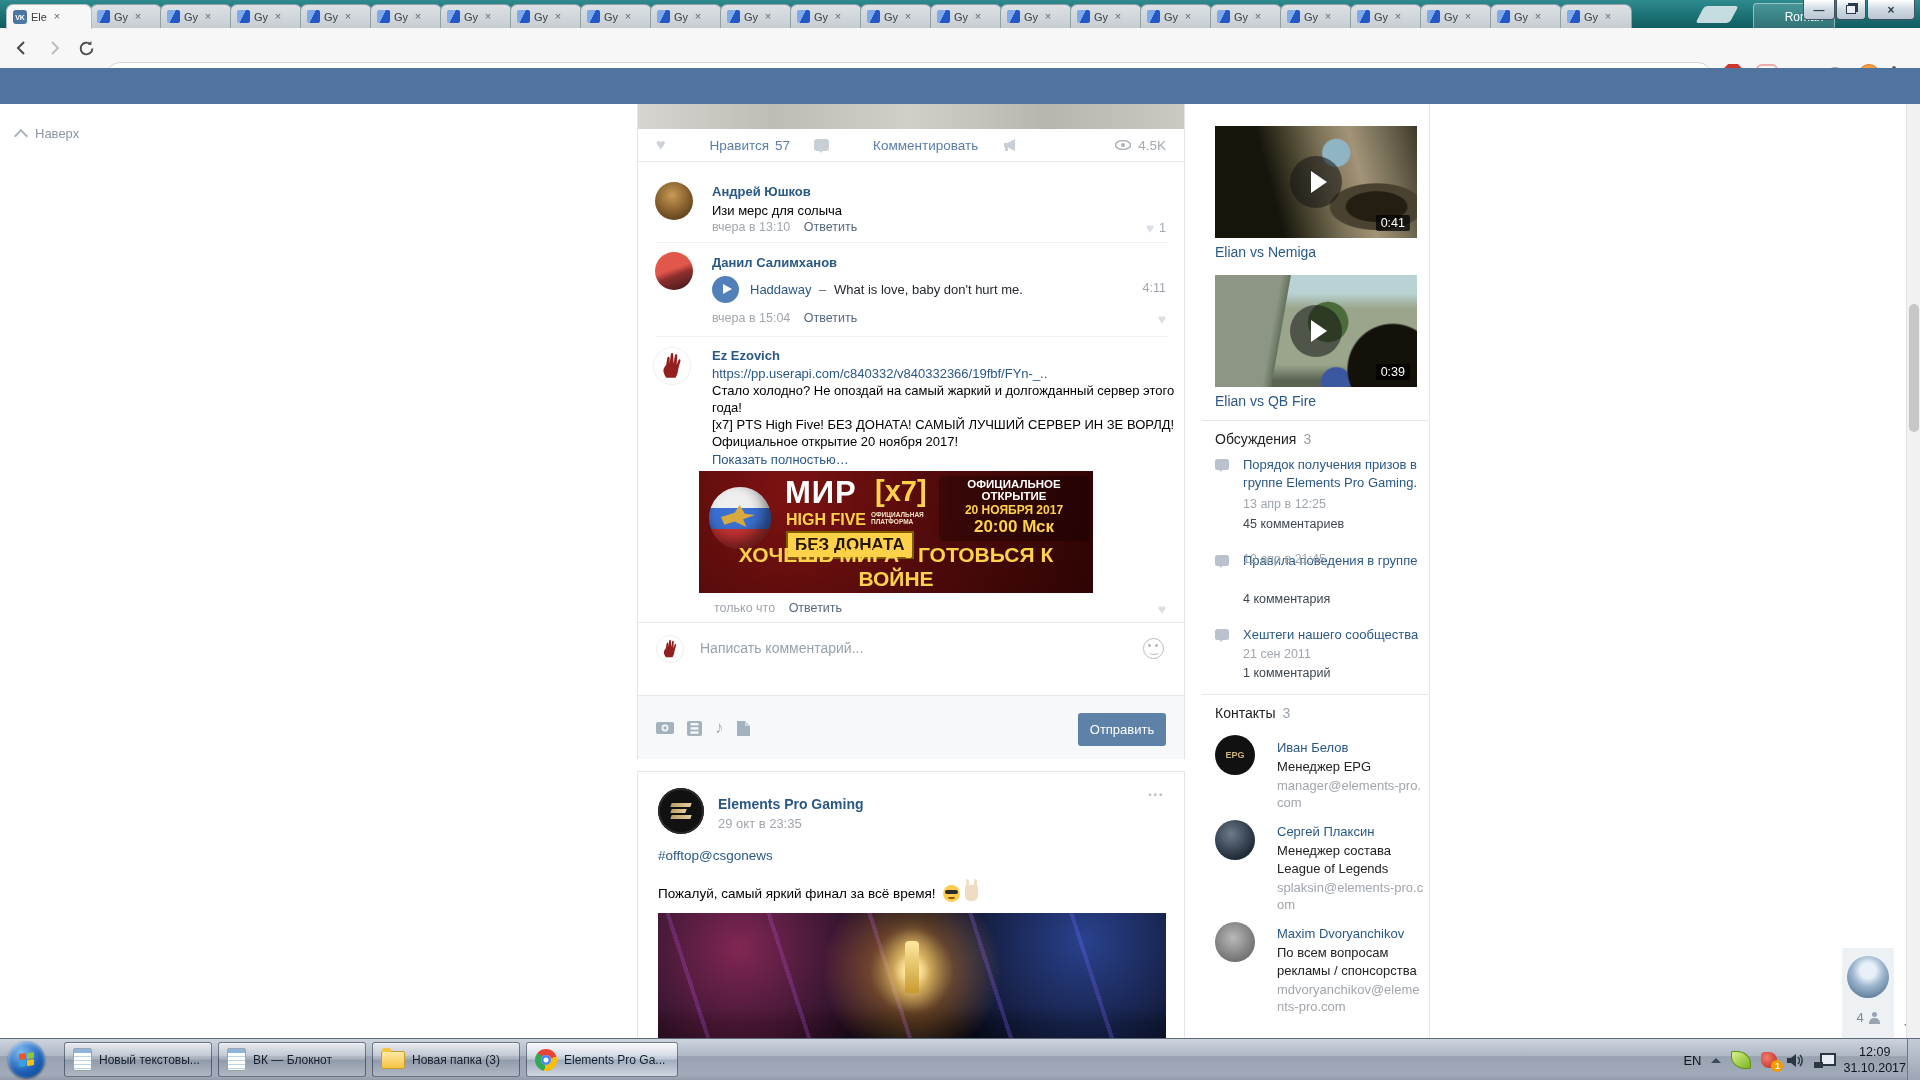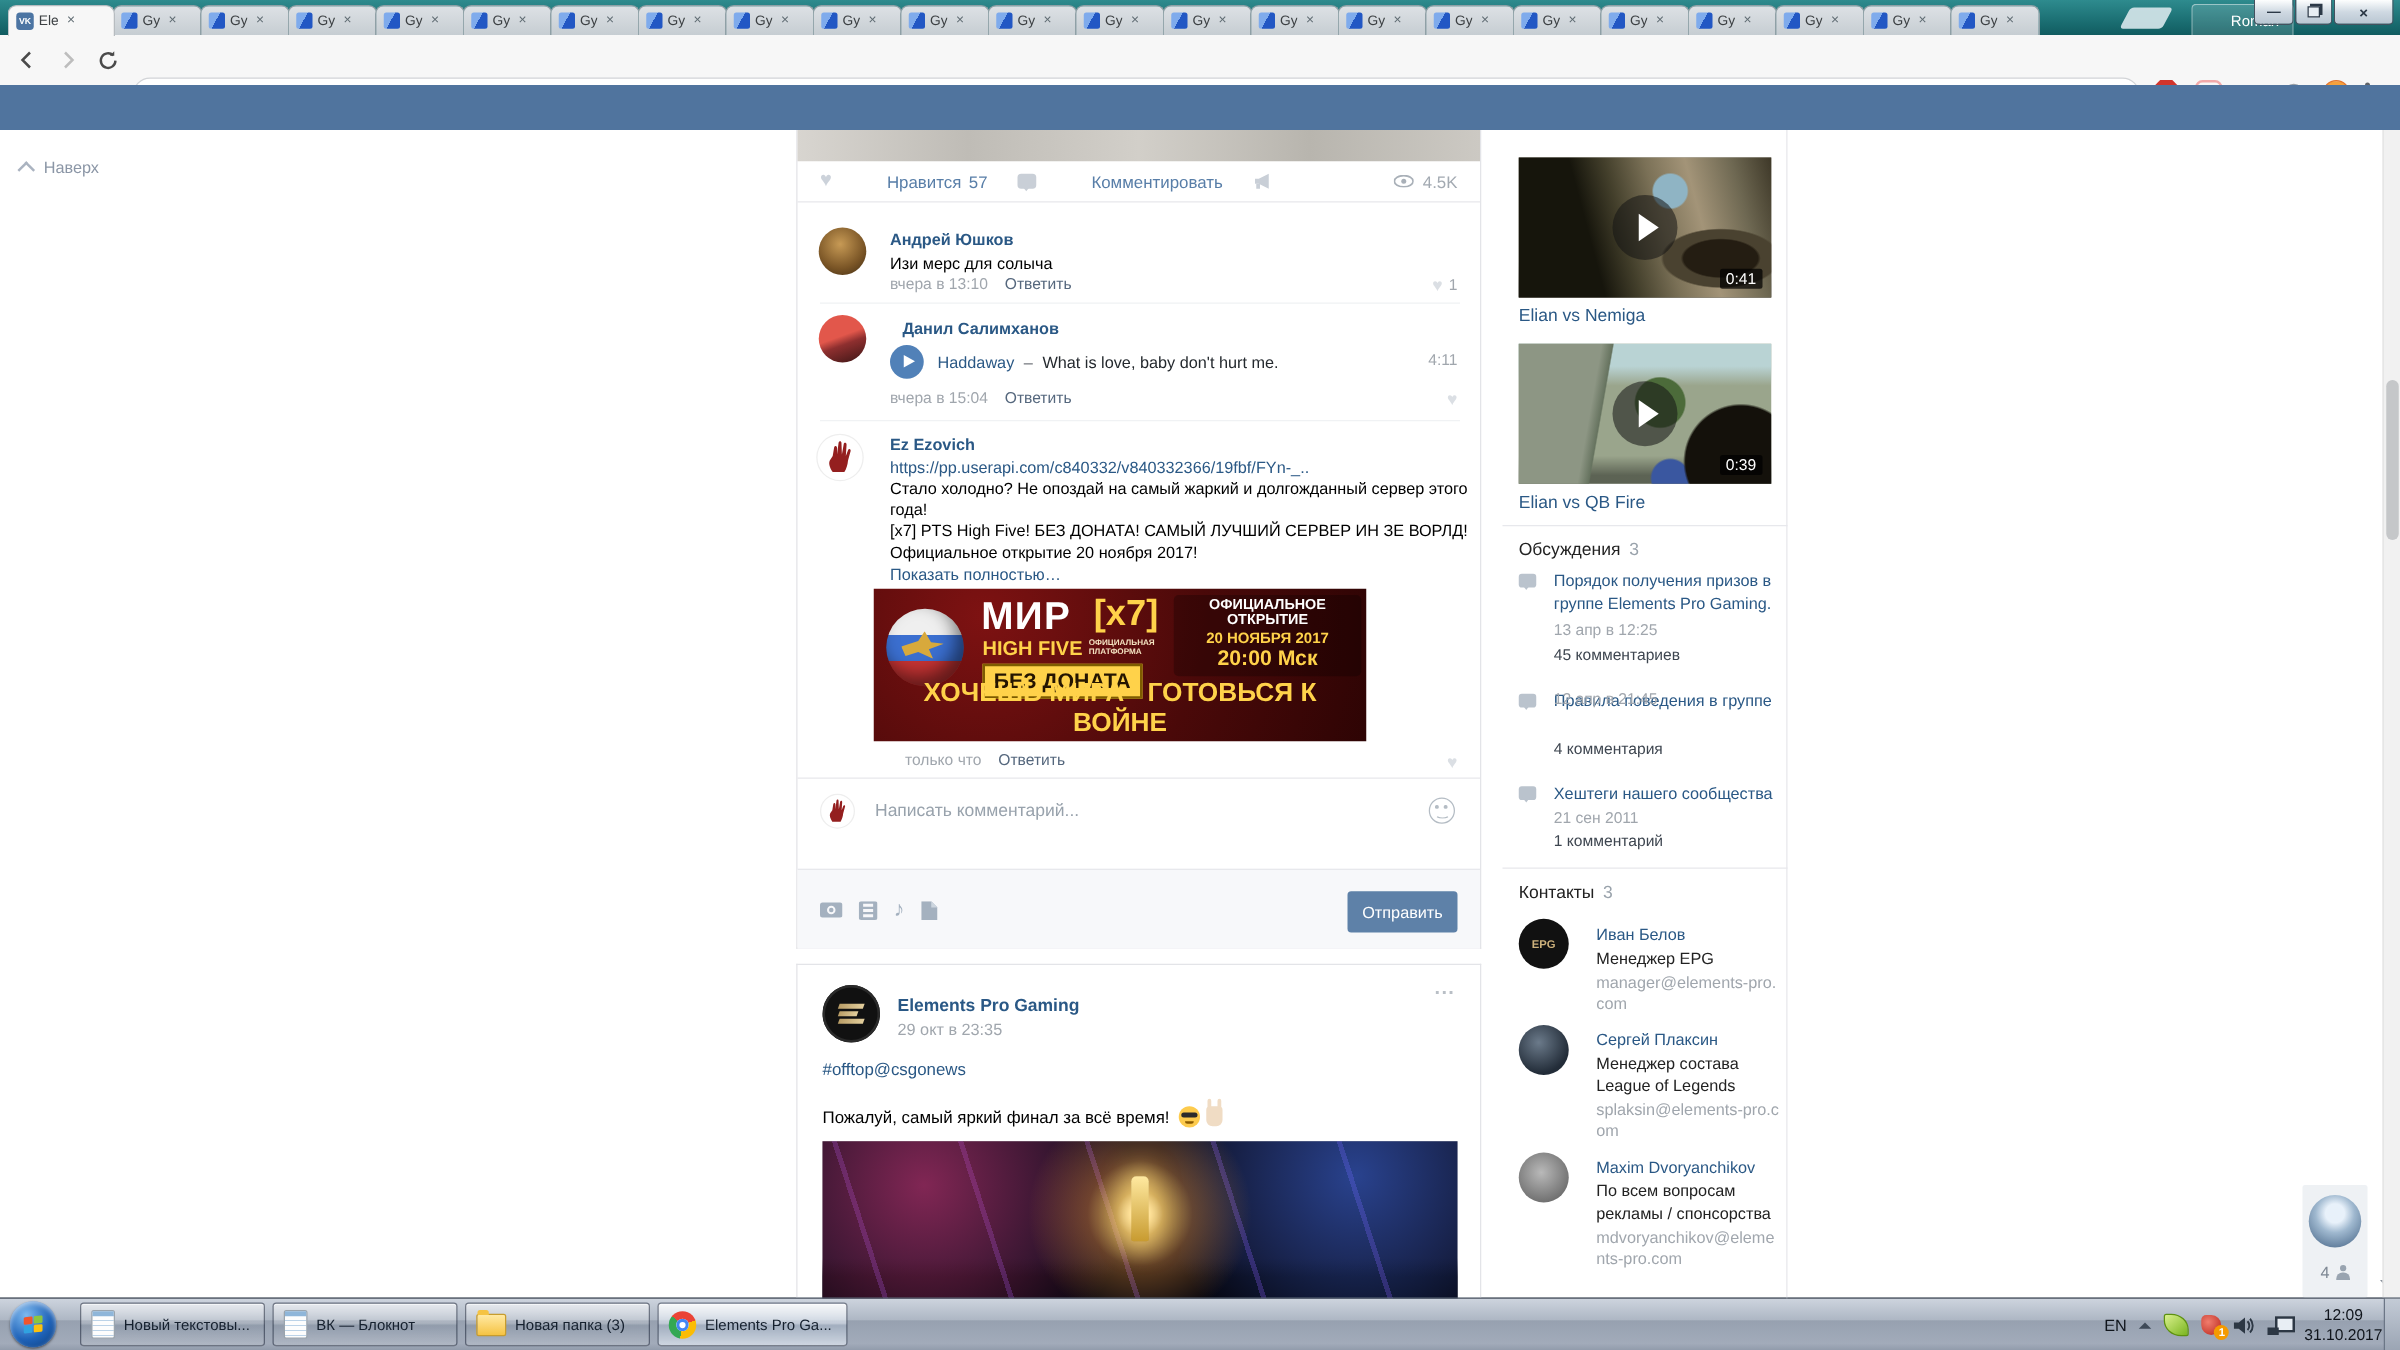--- a/index.html
+++ b/index.html
@@ -514,21 +514,21 @@
         <span>вчера в 13:10</span>
         <span class="reply">Ответить</span>
       </div>
       <div class="cm-like" style="top:116px">
         <span class="h">♥</span>
         <span>1</span>
       </div>
       <div class="cm-sep" style="top:138px"></div>
 
       <div class="cm-ava ava-c2" style="left:17px;top:148px"></div>
-      <div class="cm-name" style="left:84px;top:151px">Данил Салимханов</div>
+      <div class="cm-name" style="left:74px;top:151px">Данил Салимханов</div>
       <div class="audio-play" style="left:74px;top:172px"></div>
       <div class="cm-text" style="left:112px;top:177px">
         <span class="link-blue" style="font-weight:bold;font-weight:500">Haddaway</span>
         <span style="color:#656a70;margin:0 4px">–</span>
         <span style="color:#24292e">What is love, baby don't hurt me.</span>
       </div>
       <div class="cm-meta" style="right:18px;top:177px">4:11</div>
       <div class="cm-meta" style="left:74px;top:207px">
         <span>вчера в 15:04</span>
         <span class="reply">Ответить</span>
@@ -558,21 +558,21 @@
         <div class="bn-plat">ОФИЦИАЛЬНАЯ ПЛАТФОРМА</div>
         <div class="bn-bezdon">БЕЗ ДОНАТА</div>
         <div class="bn-right">
           <div class="bn-r1">ОФИЦИАЛЬНОЕ ОТКРЫТИЕ</div>
           <div class="bn-r2">20 НОЯБРЯ 2017</div>
           <div class="bn-r3">20:00 Мск</div>
         </div>
         <div class="bn-bottom">ХОЧЕШЬ МИРА - ГОТОВЬСЯ К ВОЙНЕ</div>
       </div>
 
-      <div class="cm-meta" style="left:86px;top:497px">
+      <div class="cm-meta" style="left:76px;top:497px">
         <span>только что</span>
         <span class="reply">Ответить</span>
       </div>
       <div class="cm-like" style="top:497px">
         <span class="h">♥</span>
       </div>
 
       <div id="cform">
         <div class="cm-ava" style="left:18px;top:12px;width:28px;height:28px;background:#fff;border:1px solid #eee;box-sizing:border-box;display:flex;align-items:center;justify-content:center">
           <svg width="20" height="20" viewBox="0 0 24 24">

